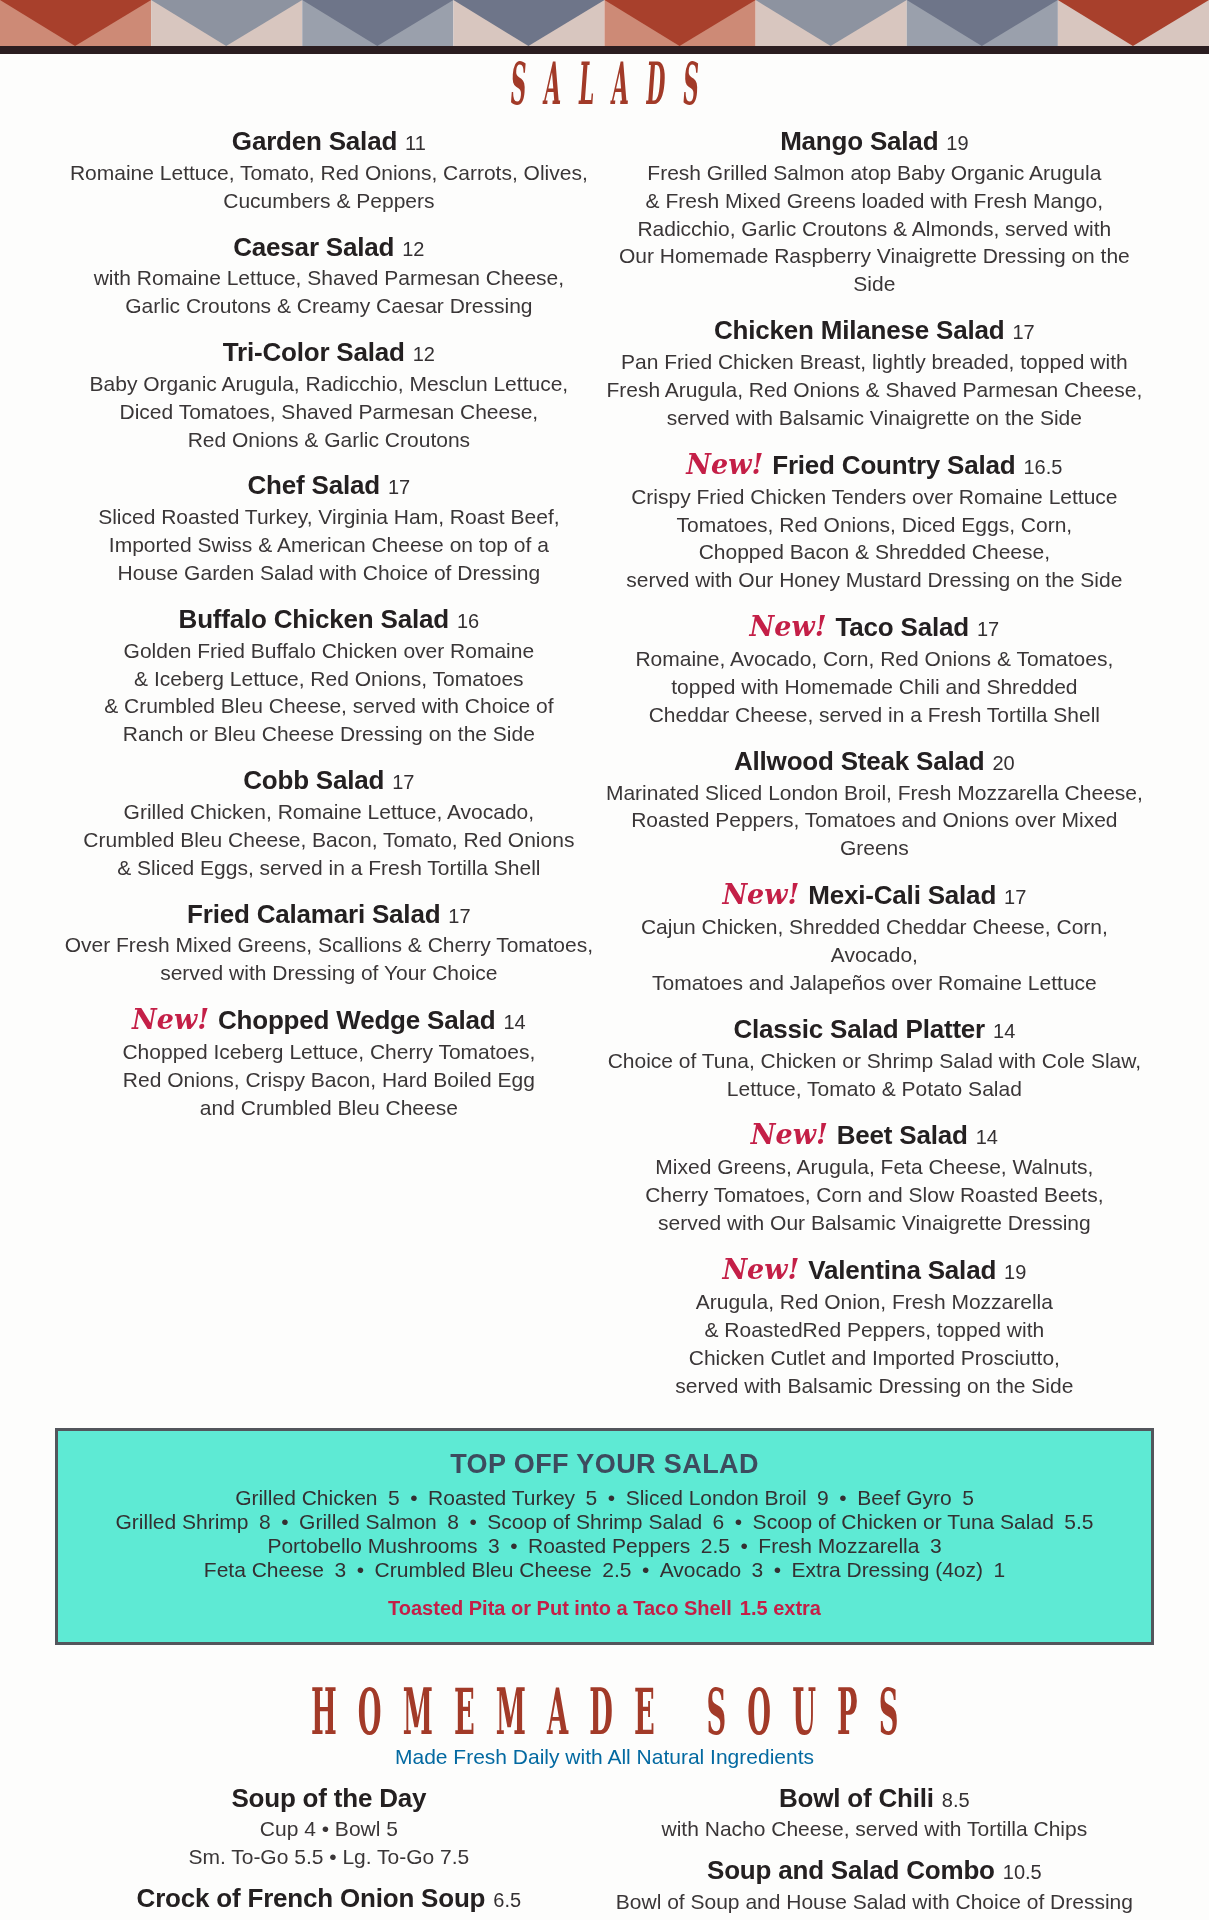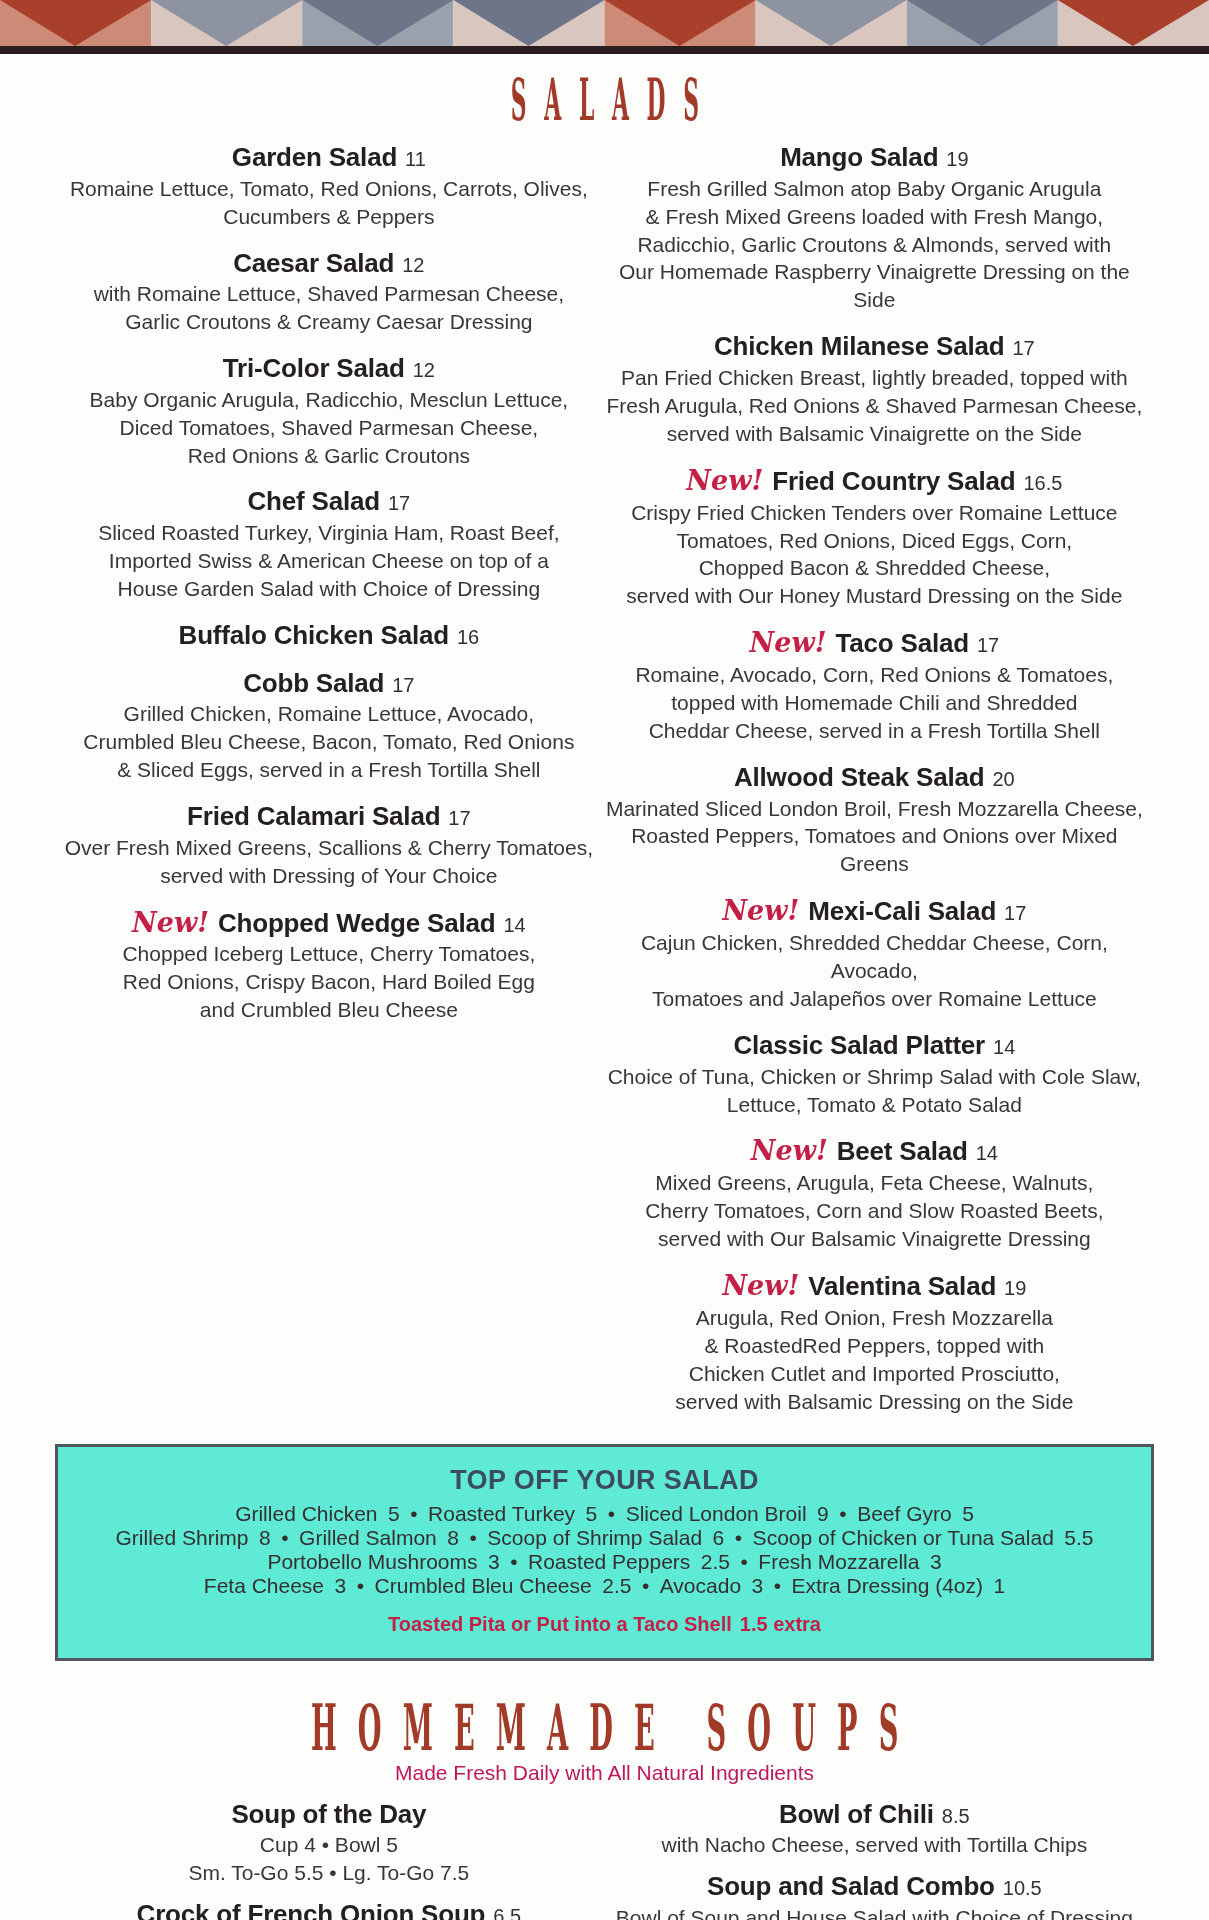--- a/index.html
+++ b/index.html
@@ -20,21 +20,21 @@
 
   
   .section-title { text-align:center; margin:0; }
   .section-title .title-text {
     display:inline-block;
     font-family:"DejaVu Serif", serif;
     font-weight:700;
     color:#a23a28;
     white-space:nowrap;
   }
-  .title-sm { margin-top:16px; height:62px; line-height:62px; }
+  .title-sm { height:62px; line-height:62px;font-style:italic; }
   .title-sm .title-text { font-size:42px; letter-spacing:34px; padding-left:34px; transform:scale(0.52,1.38); }
   .title-lg { margin-top:34px; height:66px; line-height:66px; }
   .title-lg .title-text { font-size:44px; letter-spacing:34px; padding-left:34px; transform:scale(0.62,1.45); }
 
   
   .columns { display:flex; justify-content:space-between; padding:0 59px; margin-top:10px; }
   .col { width:560px; display:flex; flex-direction:column; gap:17px; }
   .col.right { width:572px; }
 
   .item { text-align:center; }
@@ -60,21 +60,21 @@
     padding:18px 20px 22px;
     text-align:center;
     background:#5eead4;
   }
   .topoff-title { font-size:27px; font-weight:700; color:#3d4b5e; letter-spacing:0.4px; margin-bottom:6px; }
   .topoff-line { font-size:21px; color:#343032; }
   .topoff-note { margin-top:15px; font-size:20px; font-weight:700; color:#c41f47; }
   .topoff-note .note-price { margin-left:8px; }
 
   
-  .soups-subtitle { text-align:center; font-size:21px; color:#be185d; margin-top:0px; }
+  .soups-subtitle { text-align:center; font-size:21px; color:#0369a1; margin-top:0px; }
   .columns.soups { margin-top:14px; }
   .columns.soups .col { gap:12px; }
 </style>
 </head>
 <body>
 
 <div class="page">
 
   <div class="border-band top">
     <svg viewBox="0 0 1208 46" preserveAspectRatio="none">
@@ -132,20 +132,24 @@
           <span class="item-name">Chef Salad</span><span class="item-price">17</span>
         </div>
         <div class="item-desc">Sliced Roasted Turkey, Virginia Ham, Roast Beef,
 Imported Swiss &amp; American Cheese on top of a
 House Garden Salad with Choice of Dressing</div>
       </div>
       <div class="item">
         <div class="item-heading">
           <span class="item-name">Buffalo Chicken Salad</span><span class="item-price">16</span>
         </div>
+        <div class="item-desc">Golden Fried Buffalo Chicken over Romaine
+&amp; Iceberg Lettuce, Red Onions, Tomatoes
+&amp; Crumbled Bleu Cheese, served with Choice of
+Ranch or Bleu Cheese Dressing on the Side</div>
       </div>
       <div class="item">
         <div class="item-heading">
           <span class="item-name">Cobb Salad</span><span class="item-price">17</span>
         </div>
         <div class="item-desc">Grilled Chicken, Romaine Lettuce, Avocado,
 Crumbled Bleu Cheese, Bacon, Tomato, Red Onions
 &amp; Sliced Eggs, served in a Fresh Tortilla Shell</div>
       </div>
       <div class="item">

